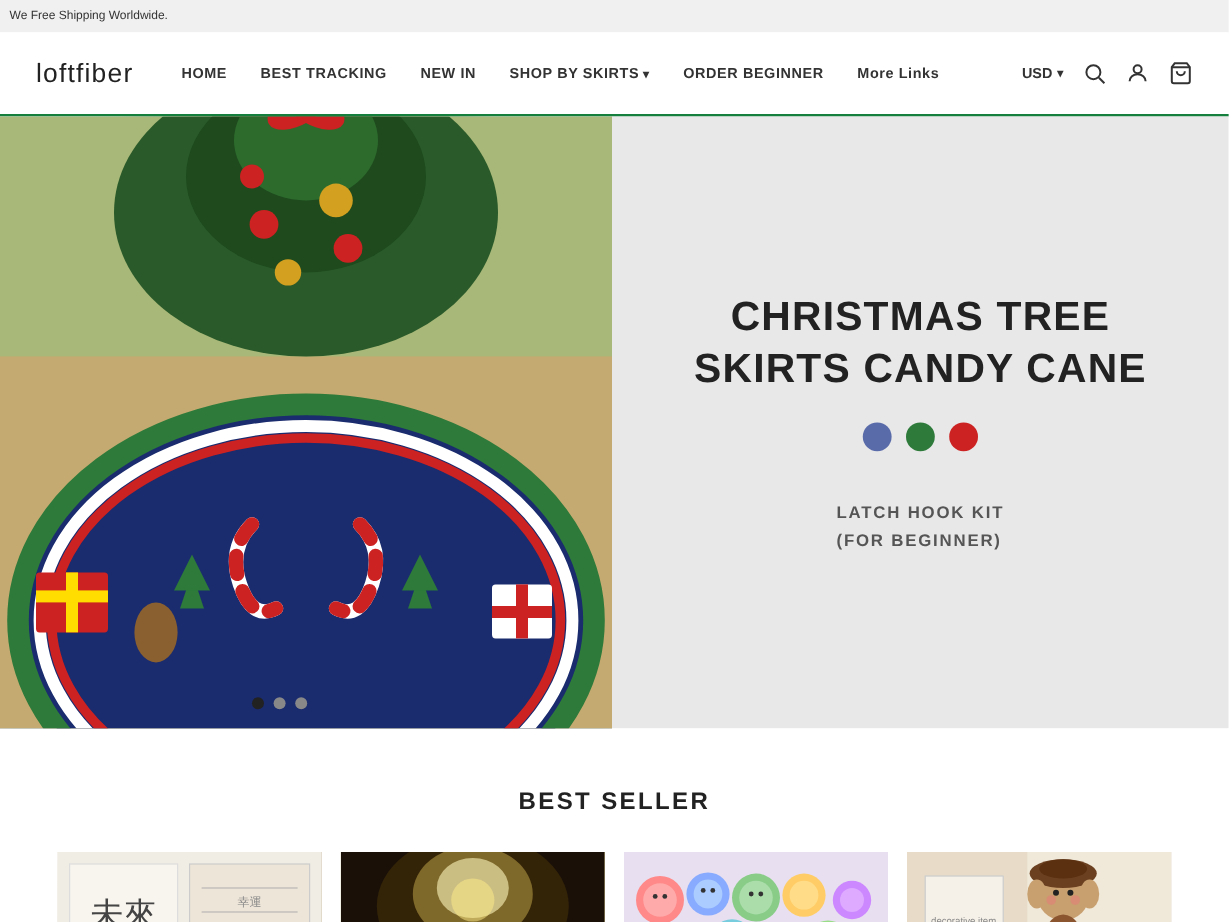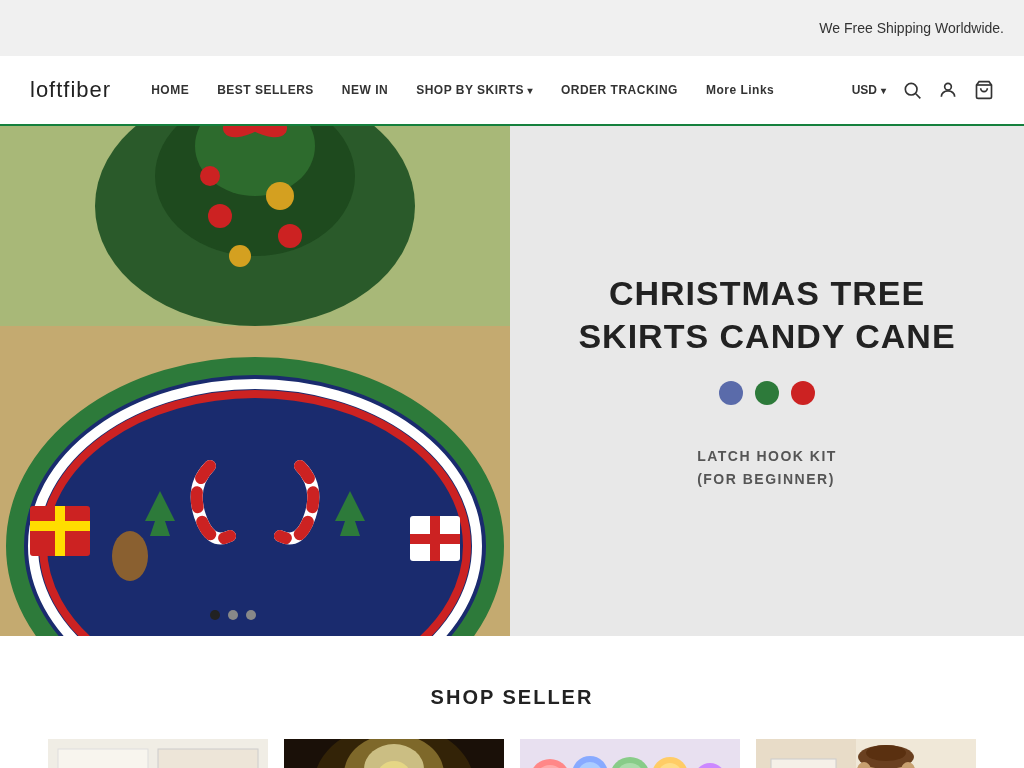--- a/index.html
+++ b/index.html
@@ -1,23 +1,23 @@
 <!DOCTYPE html>
 <html><head>
   <meta charset="utf-8">
   <style>
     * { margin: 0; padding: 0; box-sizing: border-box; }
     body { font-family: Arial, Helvetica, sans-serif; background: #fff; width: 1024px; }
 
     
     .top-banner {
       background: #f0f0f0;
-      text-align: right;
-      padding: 20px;
-      font-size: 14px;
+      text-align: left;
+      padding: 8px;
+      font-size: 10px;
       color: #333;
     }
 
     
     .header {
       display: flex;
       align-items: center;
       padding: 0 30px;
       height: 70px;
       border-bottom: 2px solid #15803d;
@@ -194,24 +194,24 @@
 
 <div class="top-banner">
   <span>We Free Shipping Worldwide.</span>
 </div>
 
 <header class="header">
   <div class="logo">loftfiber</div>
 
   <nav class="nav">
     <a class="nav-item">HOME</a>
-    <a class="nav-item">BEST SELLERS</a>
+    <a class="nav-item">BEST TRACKING</a>
     <a class="nav-item">NEW IN</a>
     <a class="nav-item has-arrow">SHOP BY SKIRTS</a>
-    <a class="nav-item">ORDER TRACKING</a>
+    <a class="nav-item">ORDER BEGINNER</a>
     <a class="nav-item">More Links</a>
   </nav>
 
   <div class="header-icons">
     <div class="currency-btn">USD</div>
     <div class="icon-btn">
       <svg width="20" height="20" viewBox="0 0 24 24" fill="none" stroke="#333" stroke-width="2">
         <circle cx="11" cy="11" r="7"></circle>
         <line x1="16.5" y1="16.5" x2="22" y2="22"></line>
       </svg>
@@ -300,21 +300,21 @@
   </div>
 
   <div class="slider-dots">
     <div class="slider-dot active"></div>
     <div class="slider-dot"></div>
     <div class="slider-dot"></div>
   </div>
 </section>
 
 <section class="best-seller-section">
-  <h2 class="section-title">SHOP SELLER</h2>
+  <h2 class="section-title">BEST SELLER</h2>
 
   <div class="product-grid">
 
     <div class="product-card">
       <svg width="220" height="108" viewBox="0 0 220 108">
         <rect width="220" height="108" fill="#f0ede5"></rect>
 
         <rect x="10" y="10" width="90" height="88" fill="#f8f5ee" stroke="#ddd" stroke-width="1"></rect>
 
         <text x="55" y="62" font-size="28" text-anchor="middle" fill="#444" font-family="serif">未來</text>

